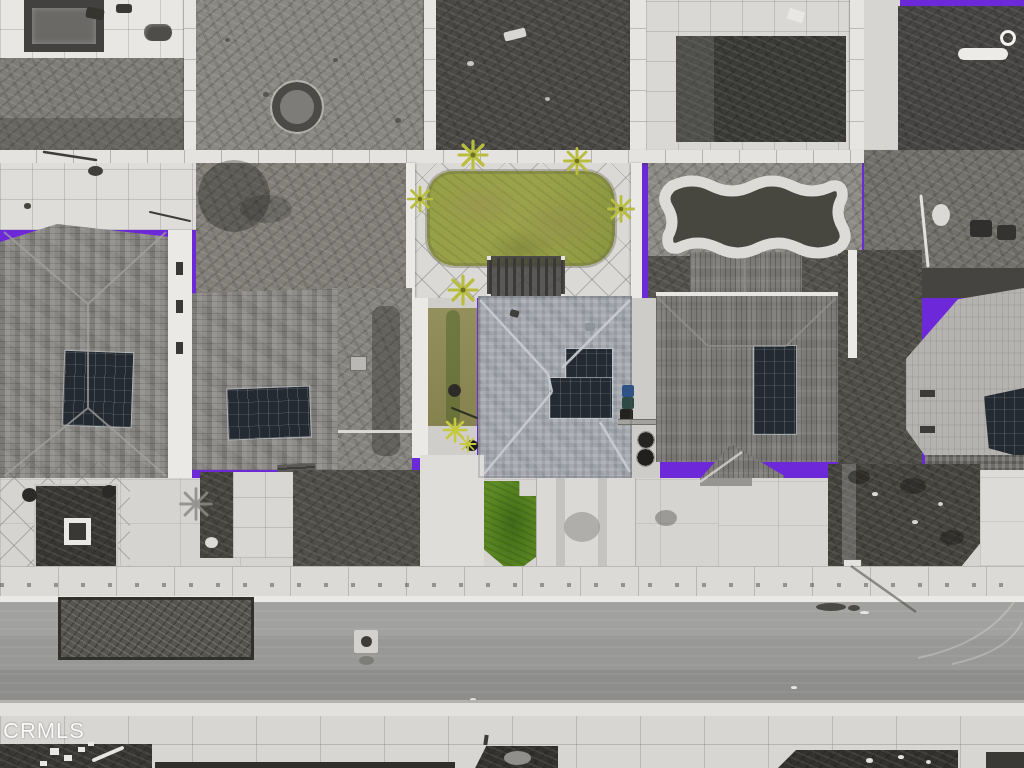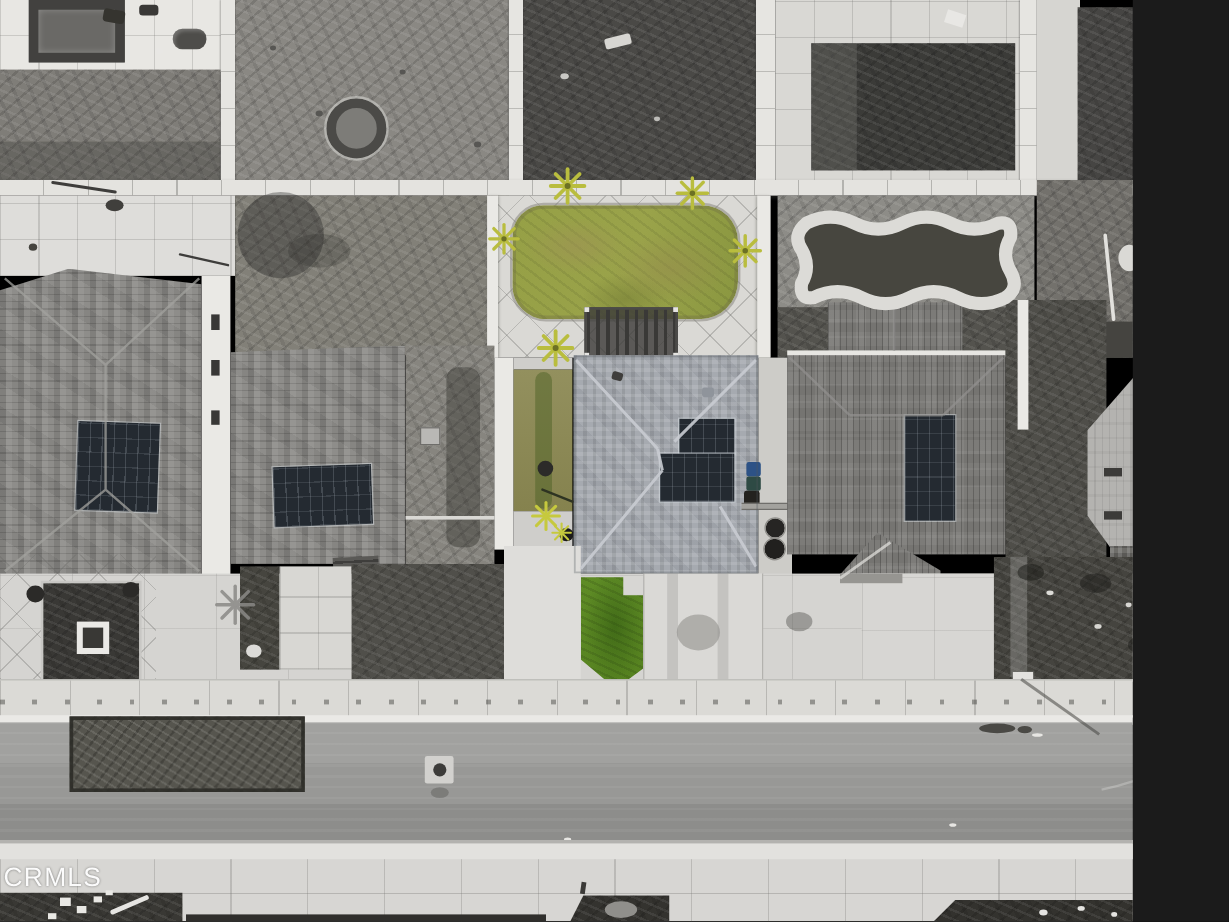--- a/index.html
+++ b/index.html
@@ -1,17 +1,17 @@
 <!DOCTYPE html>
 <html style="--concrete: #d5d4d1; --concrete-bright: #eae9e5; --dirt: #8a8883; --dirt-dark: #4b4a47; --turf-dark: #3b3b38; --street-asphalt: #989896; --street-patch: #56554e; --roof-shingle: #8e8d8a; --roof-tile-subject: #a6aab0; --roof-ribbed: #7c7b78; --roof-light: #b4b3b0; --solar-panel: #242a31; --lawn-back: #96a046; --lawn-front: #55811f; --side-yard-green: #85824e; --palm-green: #b9bd3e; --trash-bin-blue: #2d5286; --watermark-white: #ffffff;"><head>
 <meta charset="utf-8">
 <style>
   html,body{margin:0;padding:0;background:#1b1b1b;}
-  #canvas{position:relative;width:944px;height:768px;overflow:hidden;
-    background:#000000;font-family:"Liberation Sans",sans-serif;}
+  #canvas{position:relative;width:1024px;height:768px;overflow:hidden;
+    background:#6d28d9;font-family:"Liberation Sans",sans-serif;}
   .abs{position:absolute;}
   
   .speck{background-image:
     repeating-linear-gradient(23deg, rgba(255,255,255,.07) 0 2px, transparent 2px 7px),
     repeating-linear-gradient(-41deg, rgba(0,0,0,.12) 0 2px, transparent 2px 9px),
     repeating-linear-gradient(67deg, rgba(0,0,0,.08) 0 3px, transparent 3px 13px);}
   .grid{background-image:
     repeating-linear-gradient(0deg, rgba(95,95,92,.22) 0 1px, transparent 1px 30px),
     repeating-linear-gradient(90deg, rgba(95,95,92,.22) 0 1px, transparent 1px 32px);}
   .grid-lite{background-image:

